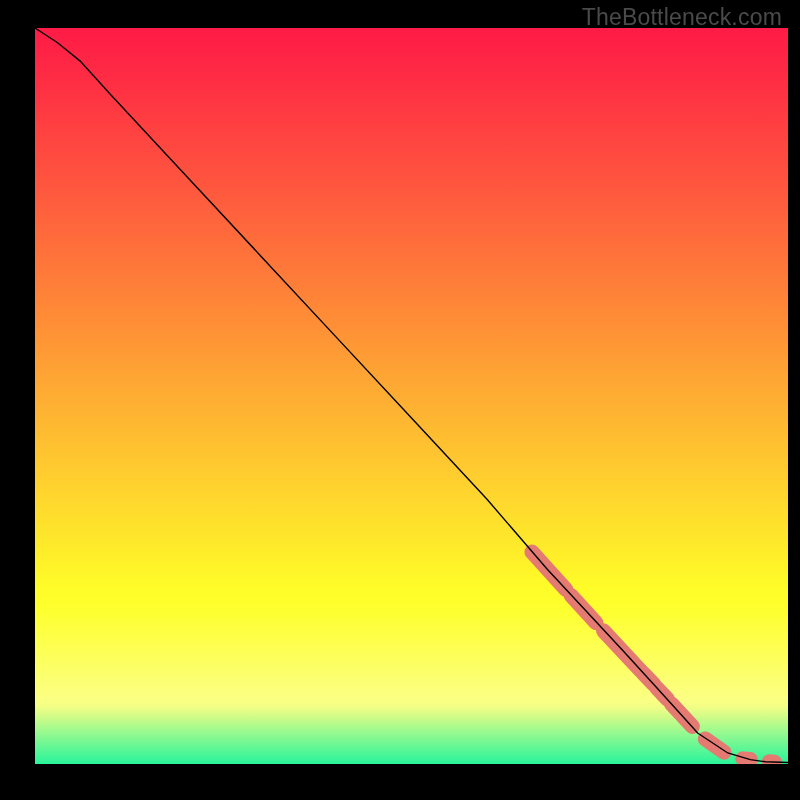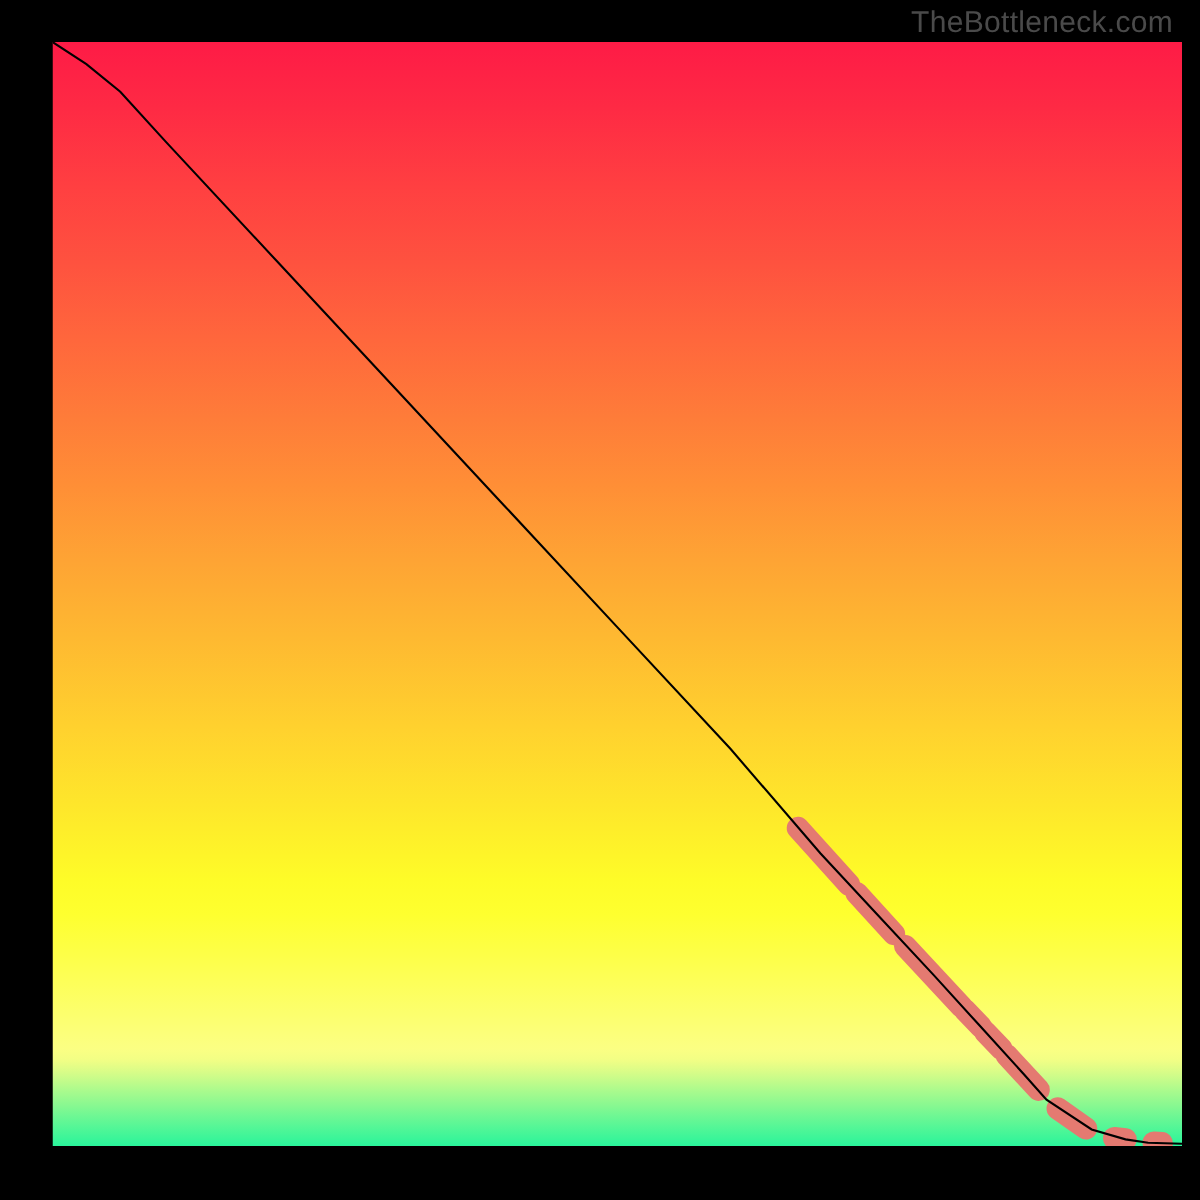--- a/index.html
+++ b/index.html
@@ -14,21 +14,21 @@
   .frame {
     position: relative;
     width: 800px;
     height: 800px;
     background: #000;
   }
   .watermark {
     position: absolute;
     top: 4px;
     right: 18px;
-    font-size: 20px;
+    font-size: 23px;
     color: #4a4a4a;
     font-weight: 400;
     letter-spacing: 0.2px;
   }
   .plot-wrap {
     position: absolute;
     left: 35px;
     top: 28px;
     width: 753px;
     height: 736px;

